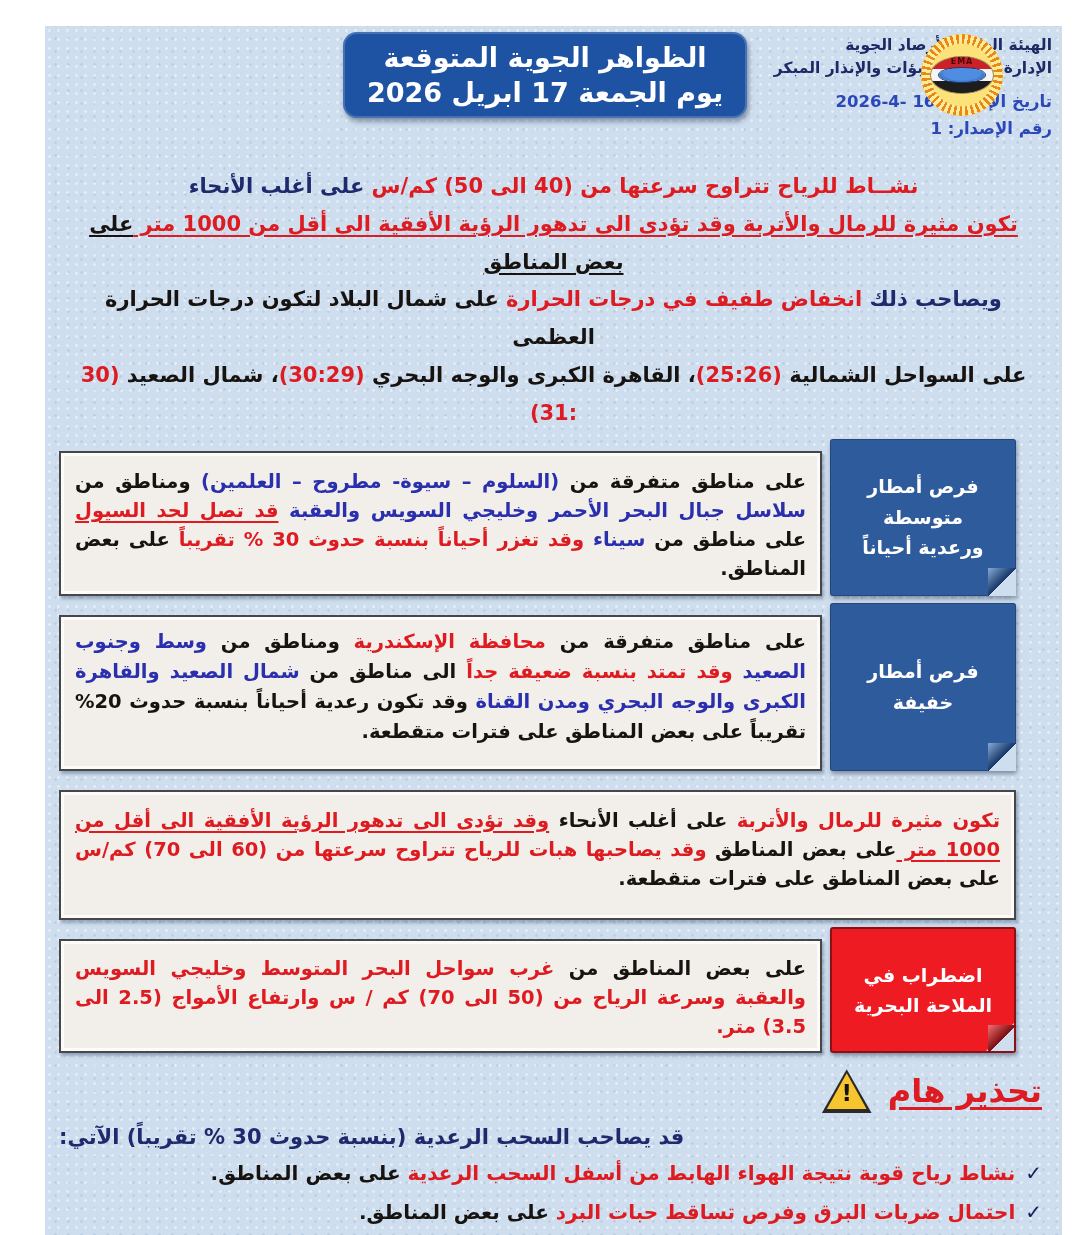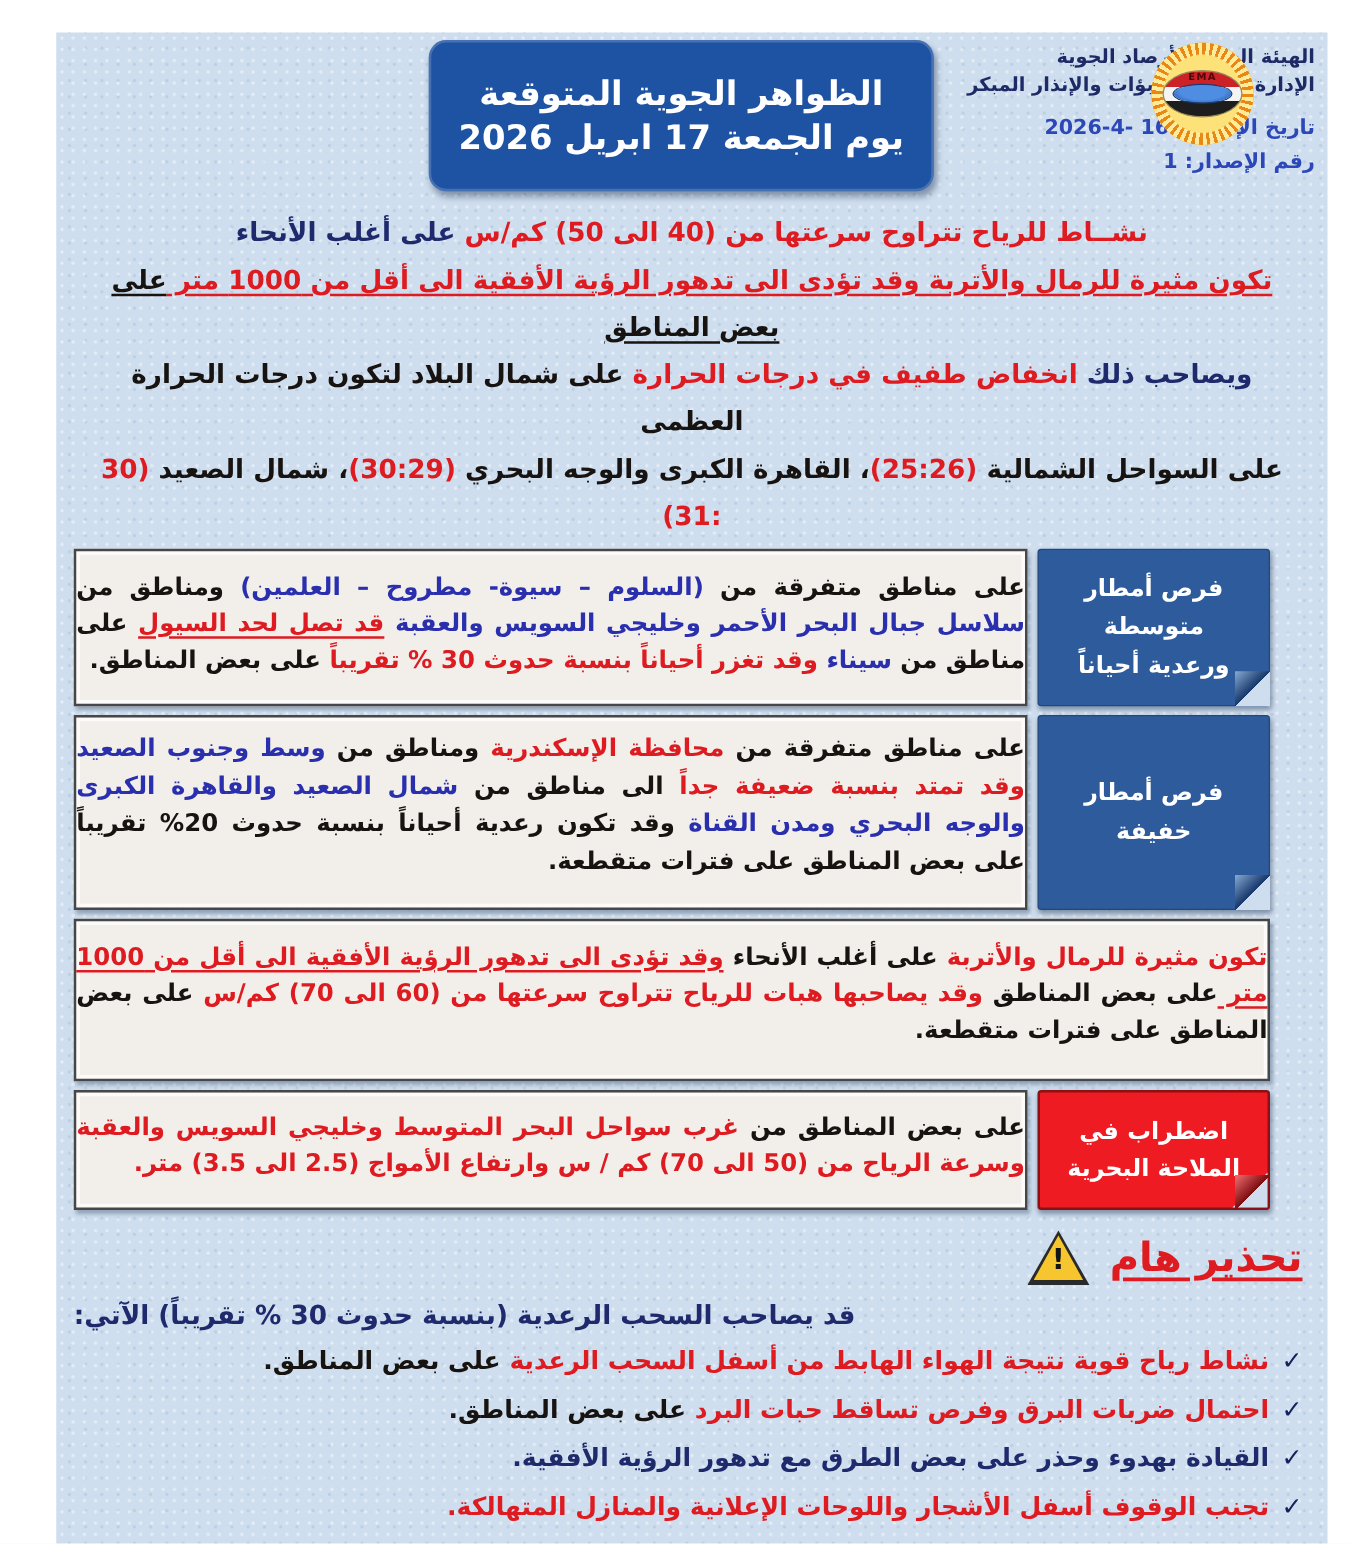--- a/index.html
+++ b/index.html
@@ -21,21 +21,21 @@
     overflow:hidden;
     direction:rtl;
   }
   
   .header{position:relative; height:134px;}
   .org{position:absolute; right:10px; top:8px; text-align:right;}
   .org-l{color:var(--header-navy); font-size:15.5px; line-height:1.5;}
   .org-d{color:var(--header-blue); font-size:16.5px; line-height:1.65;}
   .org-d.first{margin-top:7px;}
   .title-box{
-    position:absolute; left:298px; top:6px; width:404px; height:121px;
+    position:absolute; left:298px; top:6px; width:404px; height:86px;
     background:var(--title-blue); border-radius:14px;
     box-shadow:inset 0 0 0 2px rgba(255,255,255,.18), 2px 4px 5px rgba(40,60,90,.45);
     display:flex; flex-direction:column; justify-content:center; gap:4px;
     text-align:center; color:#fff; font-size:27px;
   }
   .logo{position:absolute; left:876px; top:8px; width:82px; height:82px;}
   .sun{position:absolute; inset:0; border-radius:50%;
        background:radial-gradient(circle, #fde27a 0 55%, #f6b626 56% 100%);}
   .sun::after{content:''; position:absolute; inset:0; border-radius:50%;
        background:repeating-conic-gradient(rgba(230,128,18,.85) 0deg 4deg, rgba(255,238,160,.95) 4deg 9deg);
@@ -62,21 +62,21 @@
   .label-box.red-box{background:var(--label-red); border:2px solid #8c1115;
       box-shadow:1px 3px 4px rgba(50,70,100,.5);}
   .label-box::before{content:''; position:absolute; right:0; bottom:0;
       border-bottom:28px solid var(--bg); border-left:28px solid transparent;}
   .label-box.blue-box::after{content:''; position:absolute; right:0; bottom:0; width:28px; height:28px;
       background:linear-gradient(to top left, transparent 49%, #16386b 50%, #7fa2cc 96%);}
   .label-box.red-box::after{content:''; position:absolute; right:-2px; bottom:-2px; width:28px; height:28px;
       background:linear-gradient(to top left, transparent 49%, #7e0d10 50%, #e8696c 96%);}
   .content-box{flex:1; background:var(--content-bg); border:2px solid #474747;
       box-shadow:inset 0 0 0 3px #fcfbf9, 2px 3px 3px rgba(70,95,125,.45);
-      padding:10px 0; font-size:19.5px; line-height:1.5; text-align:justify; color:var(--ink);}
+      padding:10px 14px; font-size:19.5px; line-height:1.5; text-align:justify; color:var(--ink);margin-top:12px;}
   .row:nth-child(1) .content-box{min-height:126px; padding-top:14px;}
   .row:nth-child(2) .content-box{min-height:156px; line-height:1.55;}
   .row:nth-child(3) .content-box{min-height:130px; padding-top:14px;}
   .row:nth-child(4) .content-box{min-height:94px; padding-top:13px;}
   
   .warning{margin:16px 20px 0 14px;}
   .warn-head{display:flex; justify-content:flex-start; align-items:center; gap:16px;}
   .warn-title{color:var(--red); font-size:32px; text-decoration:underline;
       text-underline-offset:5px; text-decoration-thickness:2.5px;}
   .warn-tri{position:relative; width:50px; height:44px; display:inline-block;}

